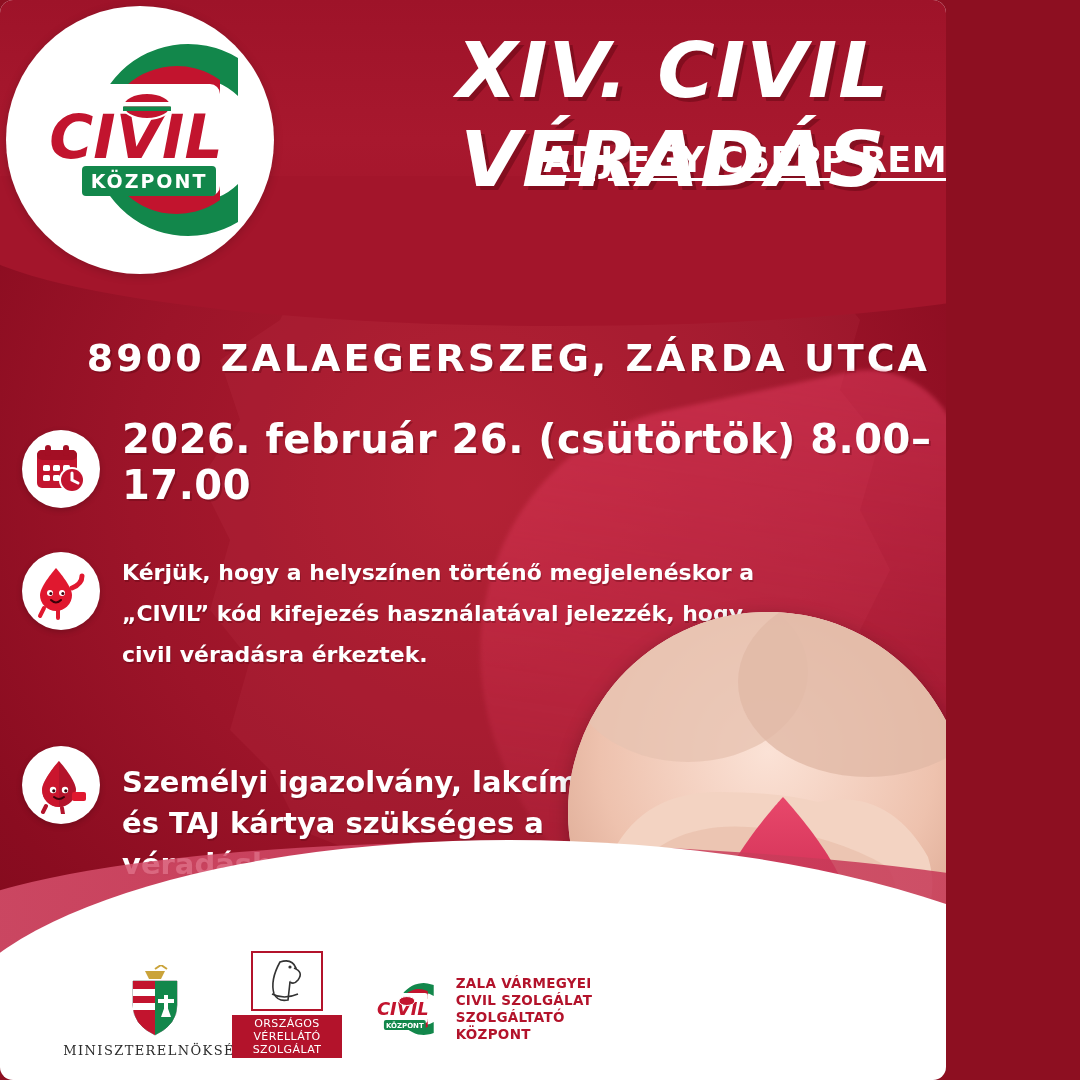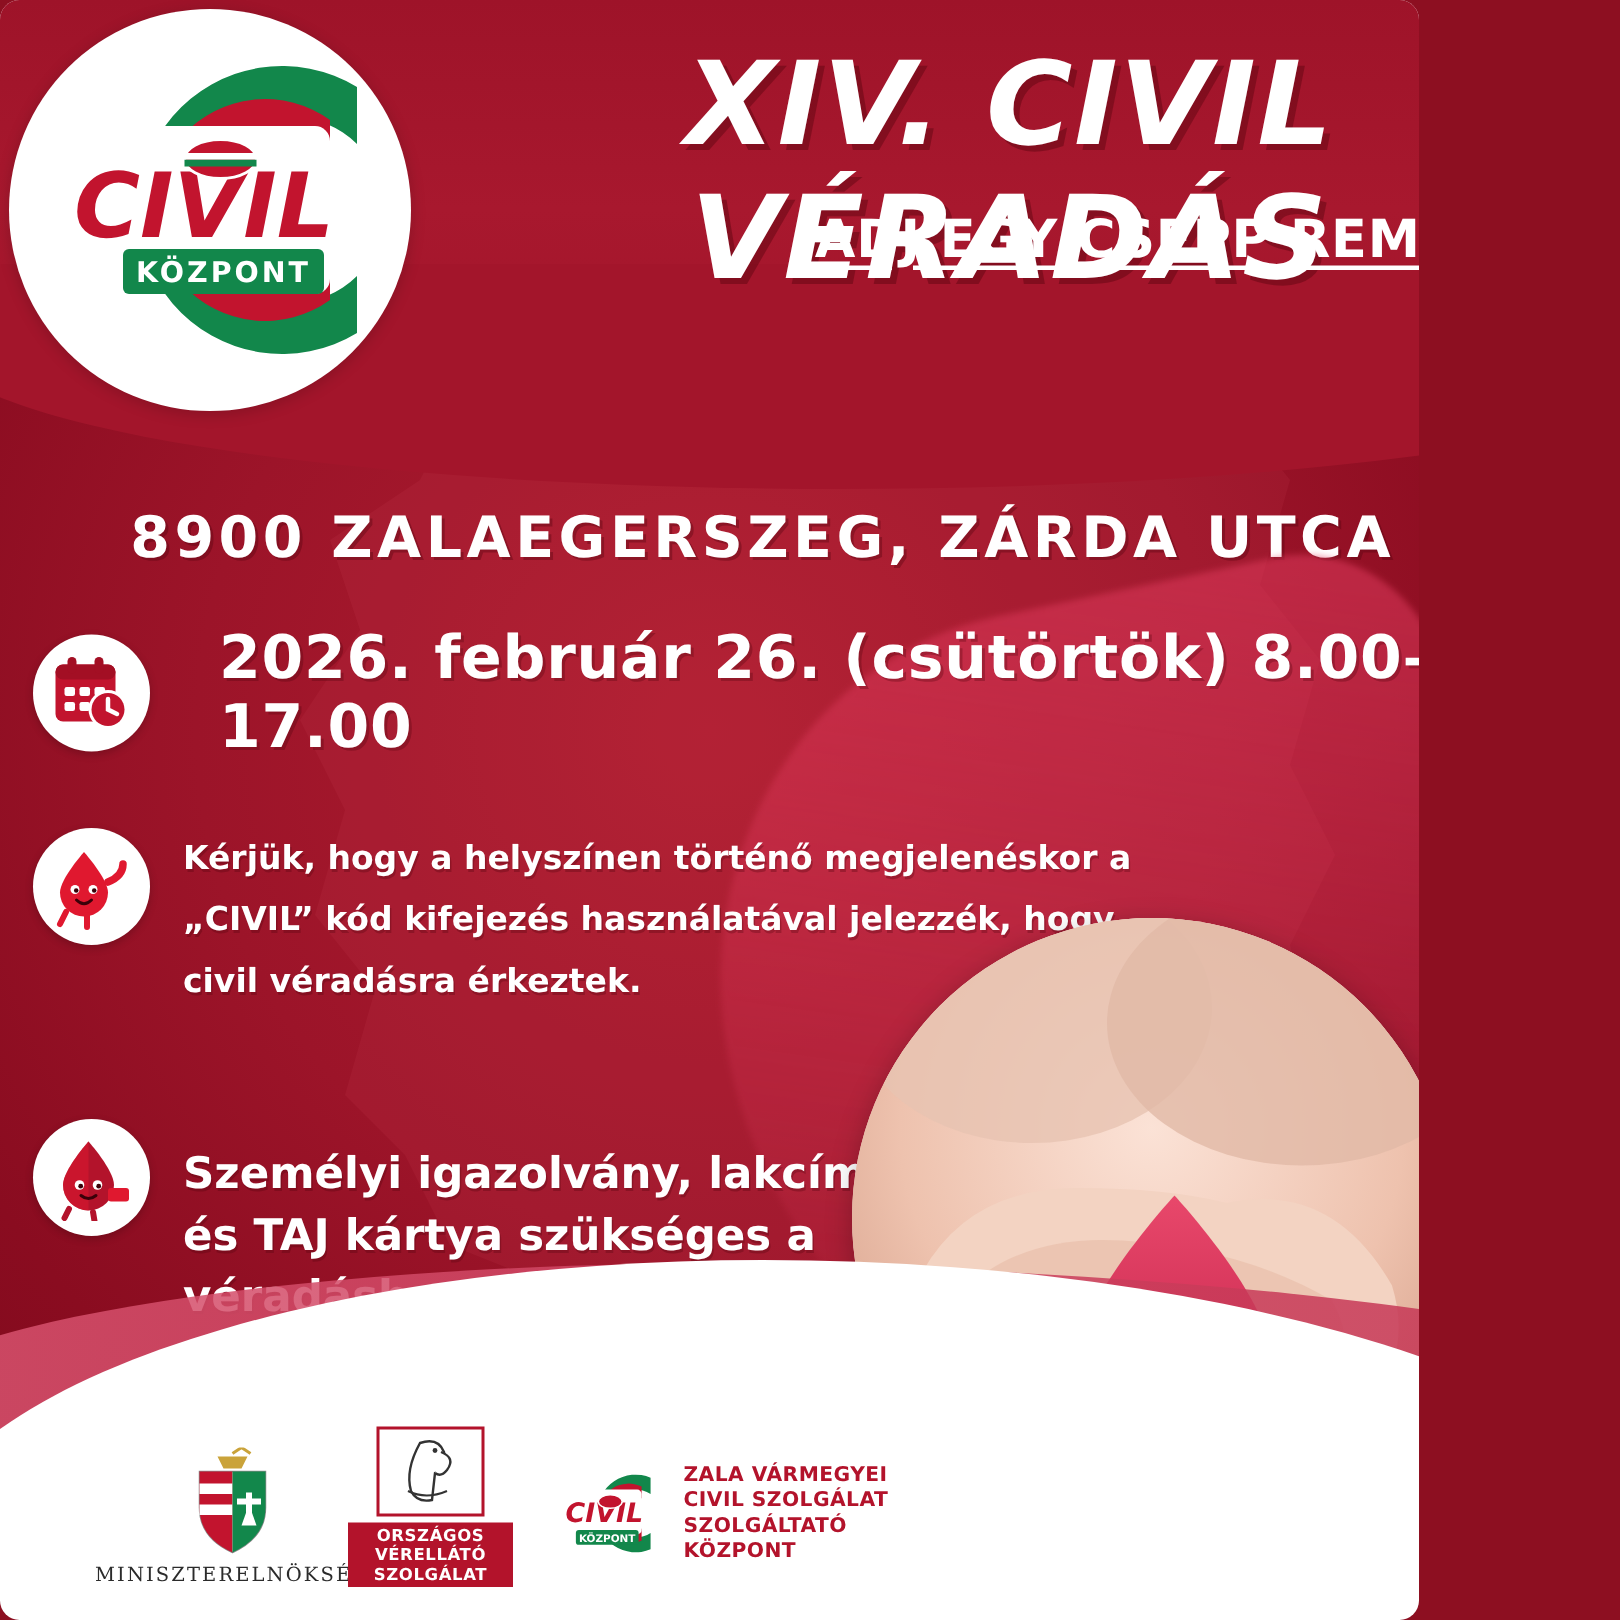--- a/index.html
+++ b/index.html
@@ -94,21 +94,21 @@
   }
 
   
   .row{position:absolute;display:flex;align-items:flex-start;}
   .bullet-icon{
     width:78px;height:78px;border-radius:50%;
     background:#fff;flex:0 0 78px;
     display:flex;align-items:center;justify-content:center;
     box-shadow:0 2px 6px rgba(0,0,0,.2);
   }
-  .row-date{left:22px;top:416px;width:1000px;align-items:center;gap:24px;}
+  .row-date{left:22px;top:416px;width:1000px;align-items:flex-end;}
   .row-date .txt{
     margin-left:22px;color:#fff;font-weight:bold;font-size:40px;
     letter-spacing:.5px;text-shadow:2px 2px 0 rgba(80,4,14,.3);
   }
   .row-code{left:22px;top:552px;width:740px;}
   .row-code .txt{
     margin-left:22px;color:#fff;font-weight:bold;font-size:22px;line-height:41px;
     text-shadow:1px 2px 0 rgba(80,4,14,.3);
   }
   .row-docs{left:22px;top:746px;width:700px;}
@@ -152,21 +152,21 @@
   }
 
   
   .footer{
     position:absolute;left:0;bottom:4px;width:1080px;height:150px;
     display:flex;align-items:center;
   }
   .f-gov{position:absolute;left:60px;bottom:18px;width:190px;text-align:center;}
   .f-gov .cap{font-size:13px;letter-spacing:1.4px;color:#2b2b2b;font-family:"DejaVu Serif",serif;}
   .f-ovsz{position:absolute;left:232px;bottom:18px;width:110px;text-align:center;}
-  .f-ovsz .cap{font-size:11px;font-weight:bold;color:#ffffff;background:#b3132b;line-height:13px;padding:2px 4px;letter-spacing:.4px;}
+  .f-ovsz .cap{font-size:11px;font-weight:normal;color:#ffffff;background:#b3132b;line-height:13px;padding:2px 4px;letter-spacing:.4px;}
   .f-civil{
     position:absolute;left:358px;bottom:24px;width:280px;height:86px;
     background:#fff;display:flex;align-items:center;gap:8px;padding:0 6px;
   }
   .f-civil .cap{
     font-size:13.5px;font-weight:bold;color:#b3132b;line-height:17px;letter-spacing:.3px;
   }
 </style>
 </head>
 <body>

